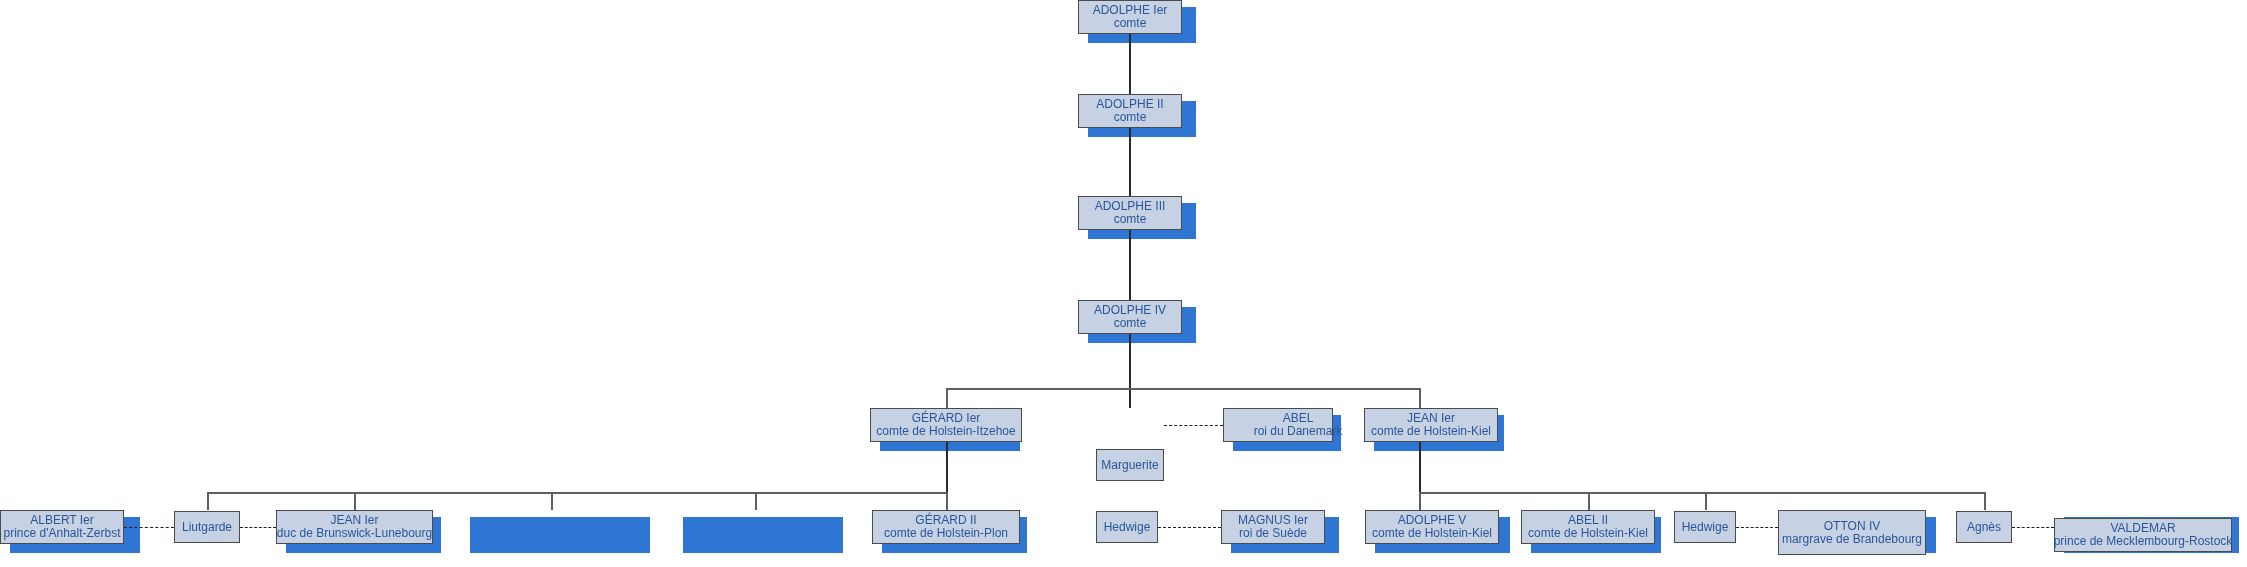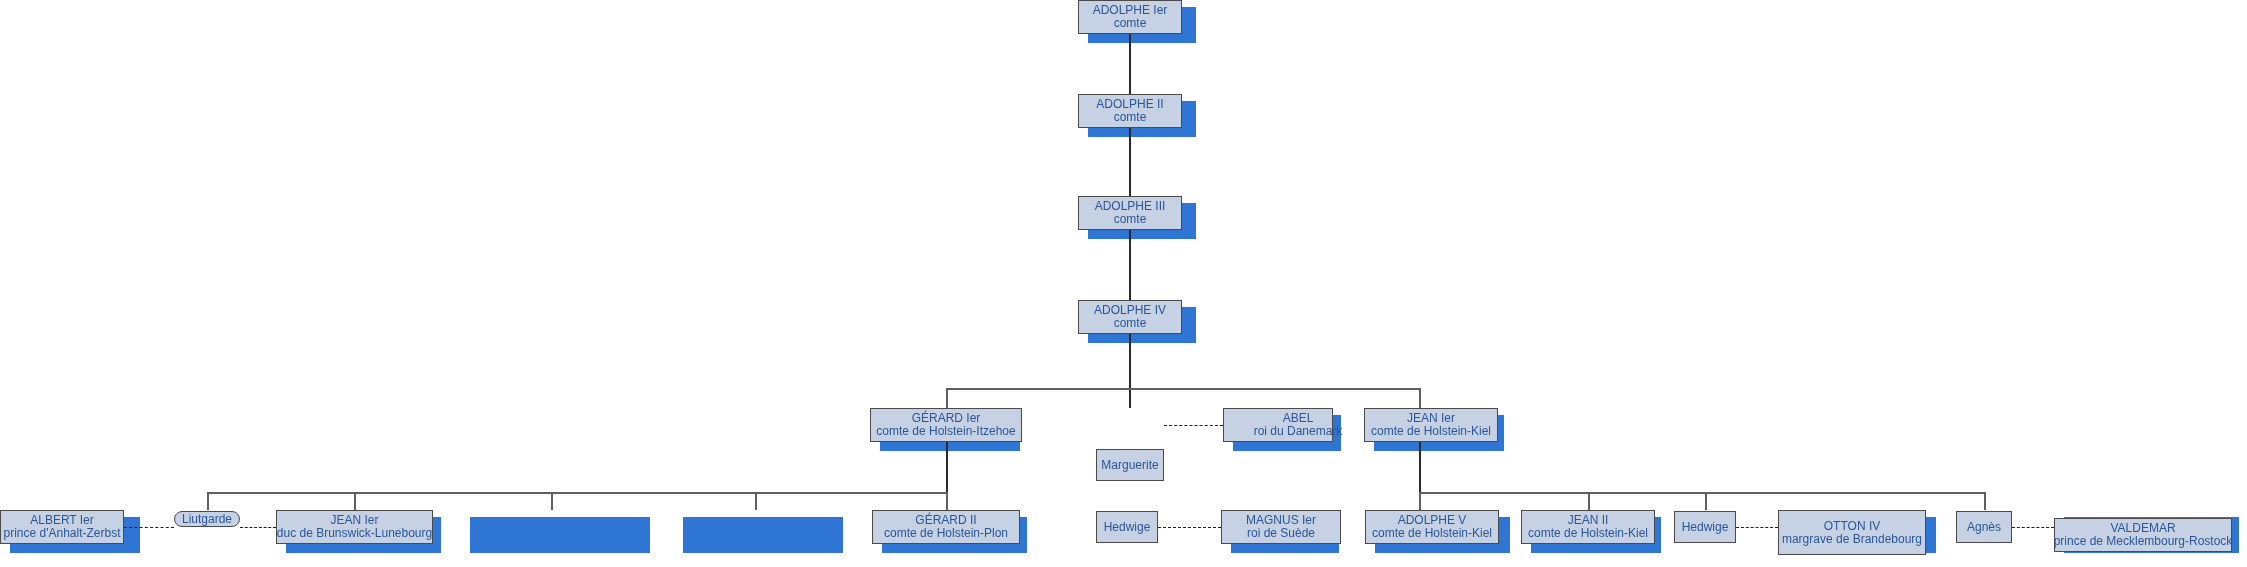--- a/index.html
+++ b/index.html
@@ -146,21 +146,21 @@
   <div class="vline-thin" style="left:1705px; top:492px; height:18px;"></div>
   <div class="vline-thin" style="left:1984px; top:492px; height:18px;"></div>
 
   <div class="shadow" style="left:10px; top:517px; width:130px; height:36px;"></div>
   <div class="node" style="left:0px; top:510px; width:124px; height:34px;">
     <span class="ln">ALBERT Ier</span>
     <span class="ln">prince d'Anhalt-Zerbst</span>
   </div>
   <div class="dashed" style="left:124px; top:527px; width:50px;"></div>
 
-  <div class="node" style="left:174px; top:511px; width:66px; height:16px;border-radius:12px;">
+  <div class="node" style="left:174px; top:511px; width:66px; height:32px;">
     <span class="ln">Liutgarde</span>
   </div>
   <div class="dashed" style="left:240px; top:527px; width:36px;"></div>
 
   <div class="shadow" style="left:286px; top:517px; width:155px; height:36px;"></div>
   <div class="node" style="left:276px; top:510px; width:157px; height:34px;">
     <span class="ln">JEAN Ier</span>
     <span class="ln">duc de Brunswick-Lunebourg</span>
   </div>
 
@@ -173,34 +173,34 @@
     <span class="ln">GÉRARD II</span>
     <span class="ln">comte de Holstein-Plon</span>
   </div>
 
   <div class="node" style="left:1096px; top:511px; width:62px; height:32px;">
     <span class="ln">Hedwige</span>
   </div>
   <div class="dashed" style="left:1158px; top:527px; width:63px;"></div>
 
   <div class="shadow" style="left:1231px; top:517px; width:108px; height:36px;"></div>
-  <div class="node" style="left:1221px; top:510px; width:120px; height:34px;">
+  <div class="node" style="left:1221px; top:510px; width:104px; height:34px;">
     <span class="ln">MAGNUS Ier</span>
     <span class="ln">roi de Suède</span>
   </div>
 
   <div class="shadow" style="left:1375px; top:517px; width:135px; height:36px;"></div>
   <div class="node" style="left:1365px; top:510px; width:134px; height:34px;">
     <span class="ln">ADOLPHE V</span>
     <span class="ln">comte de Holstein-Kiel</span>
   </div>
 
   <div class="shadow" style="left:1531px; top:517px; width:130px; height:36px;"></div>
   <div class="node" style="left:1521px; top:510px; width:134px; height:34px;">
-    <span class="ln">JEAN II</span>
+    <span class="ln">ABEL II</span>
     <span class="ln">comte de Holstein-Kiel</span>
   </div>
 
   <div class="node" style="left:1674px; top:511px; width:62px; height:32px;">
     <span class="ln">Hedwige</span>
   </div>
   <div class="dashed" style="left:1736px; top:527px; width:42px;"></div>
 
   <div class="shadow" style="left:1788px; top:517px; width:148px; height:36px;"></div>
   <div class="node" style="left:1778px; top:510px; width:148px; height:45px;">

